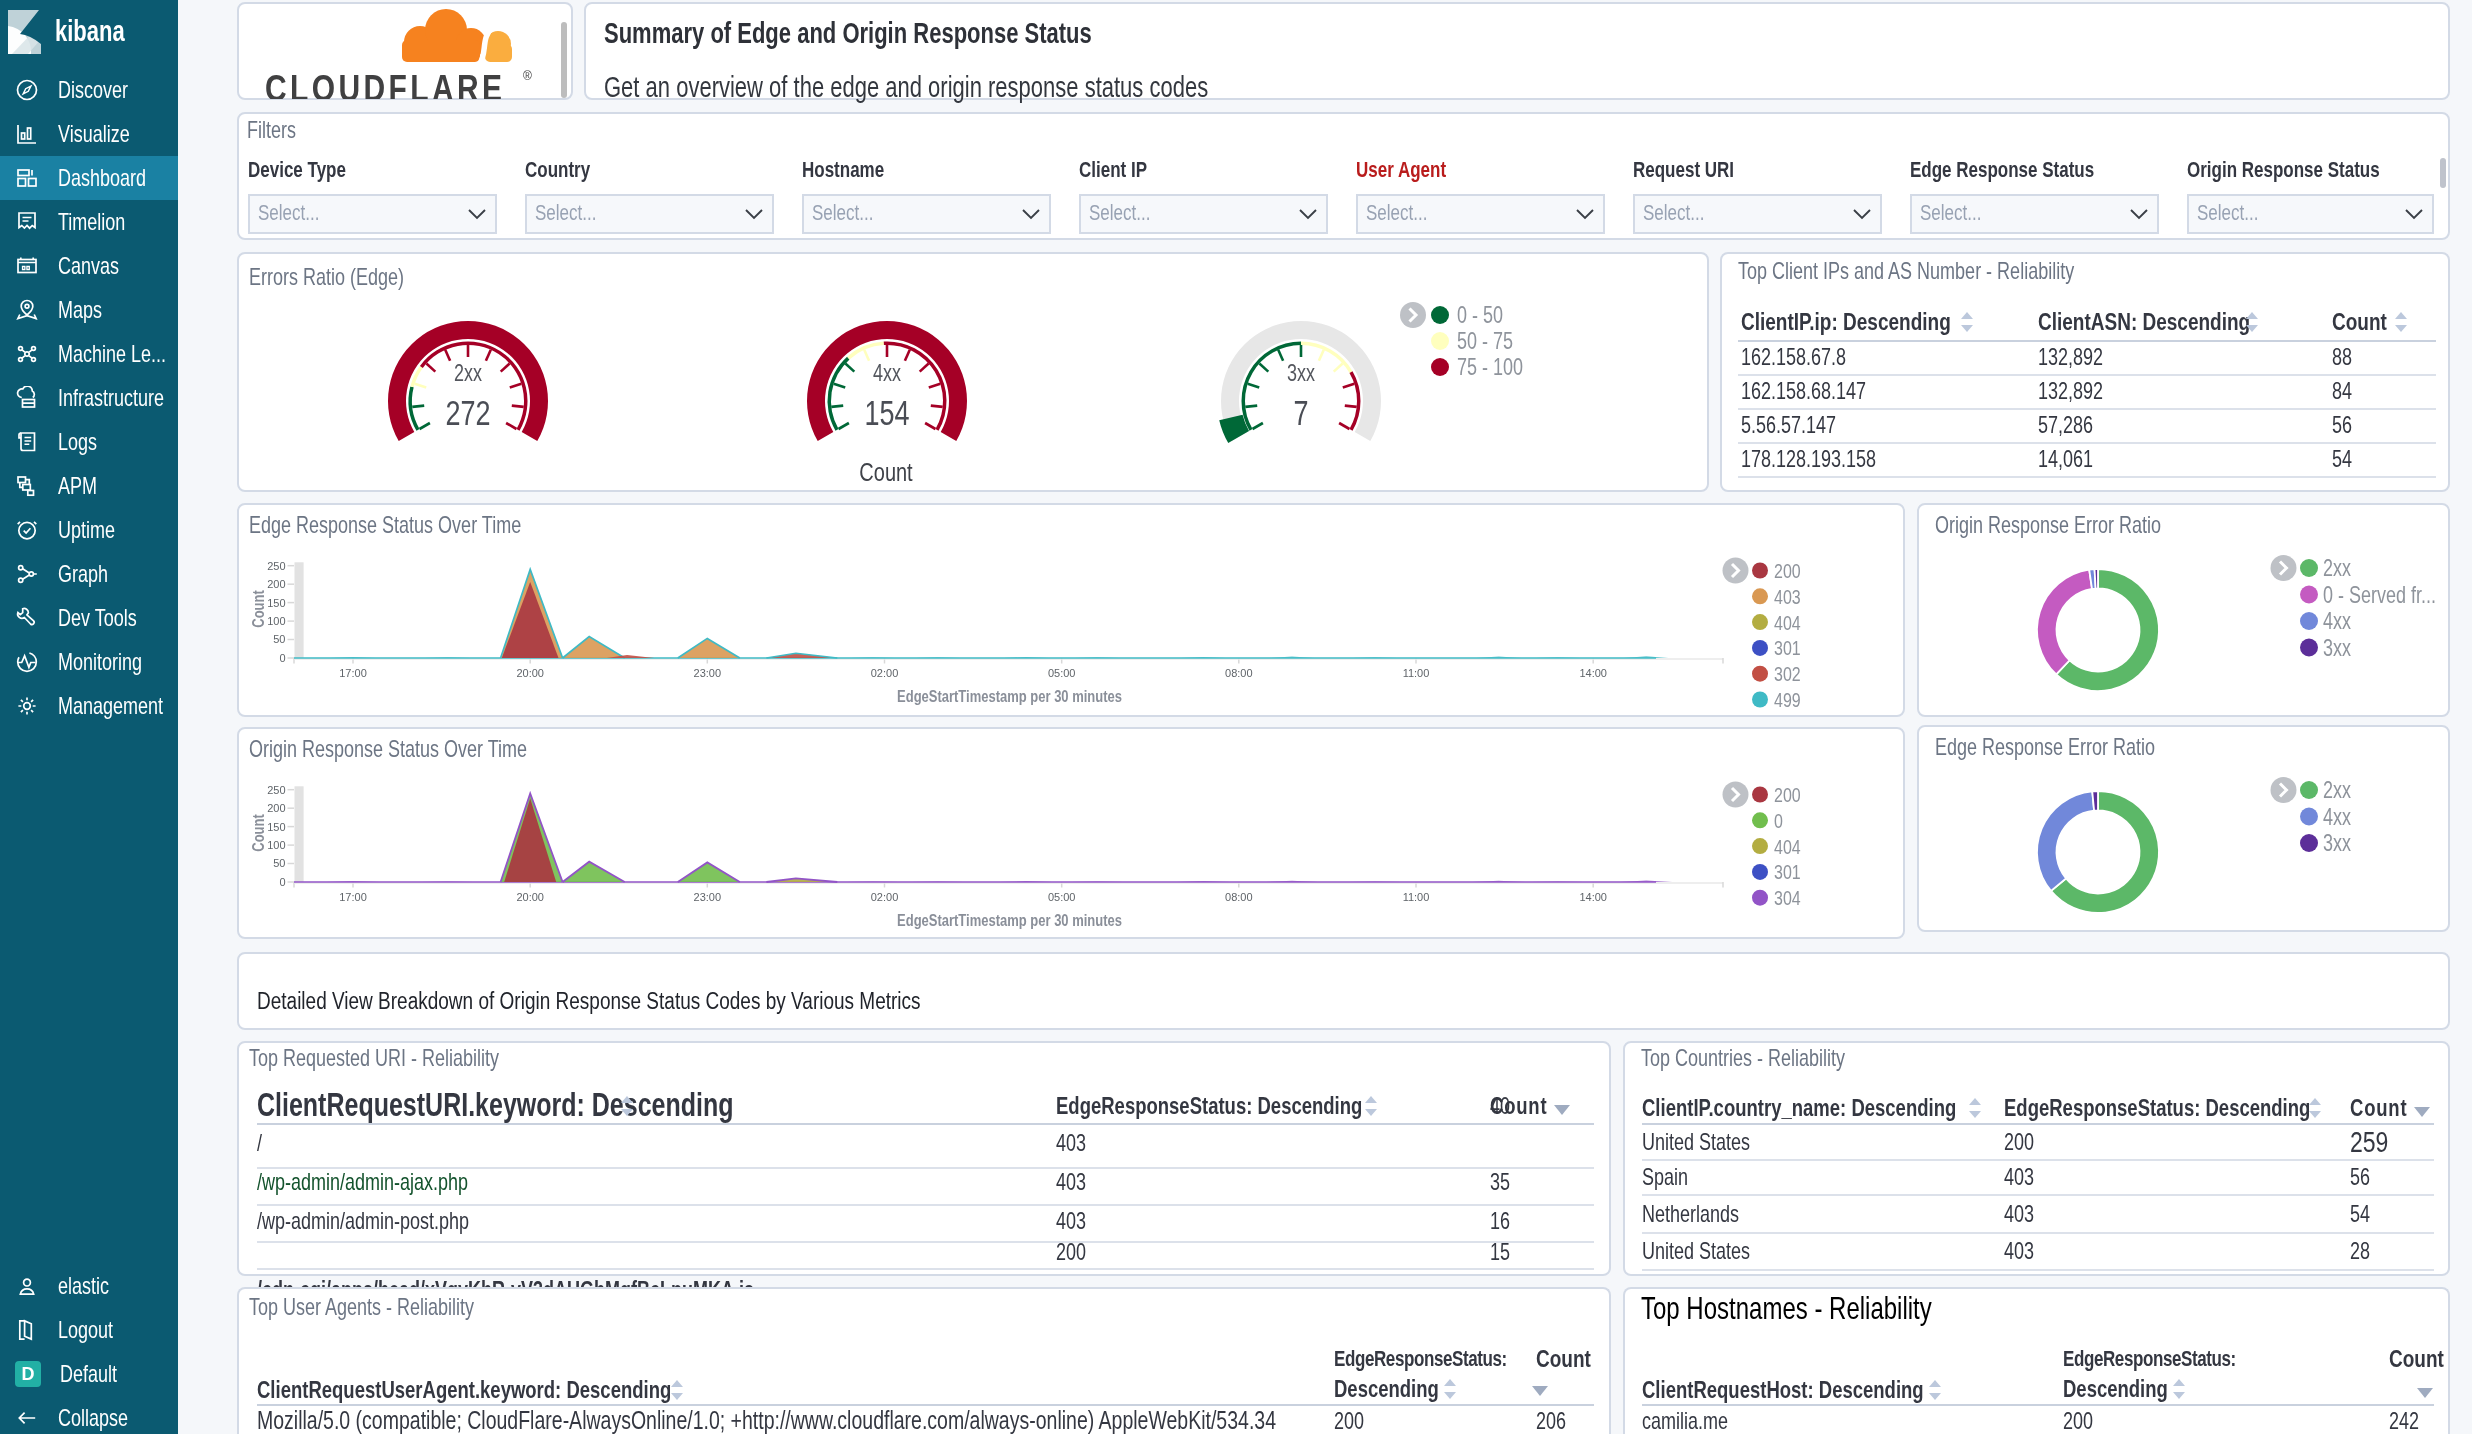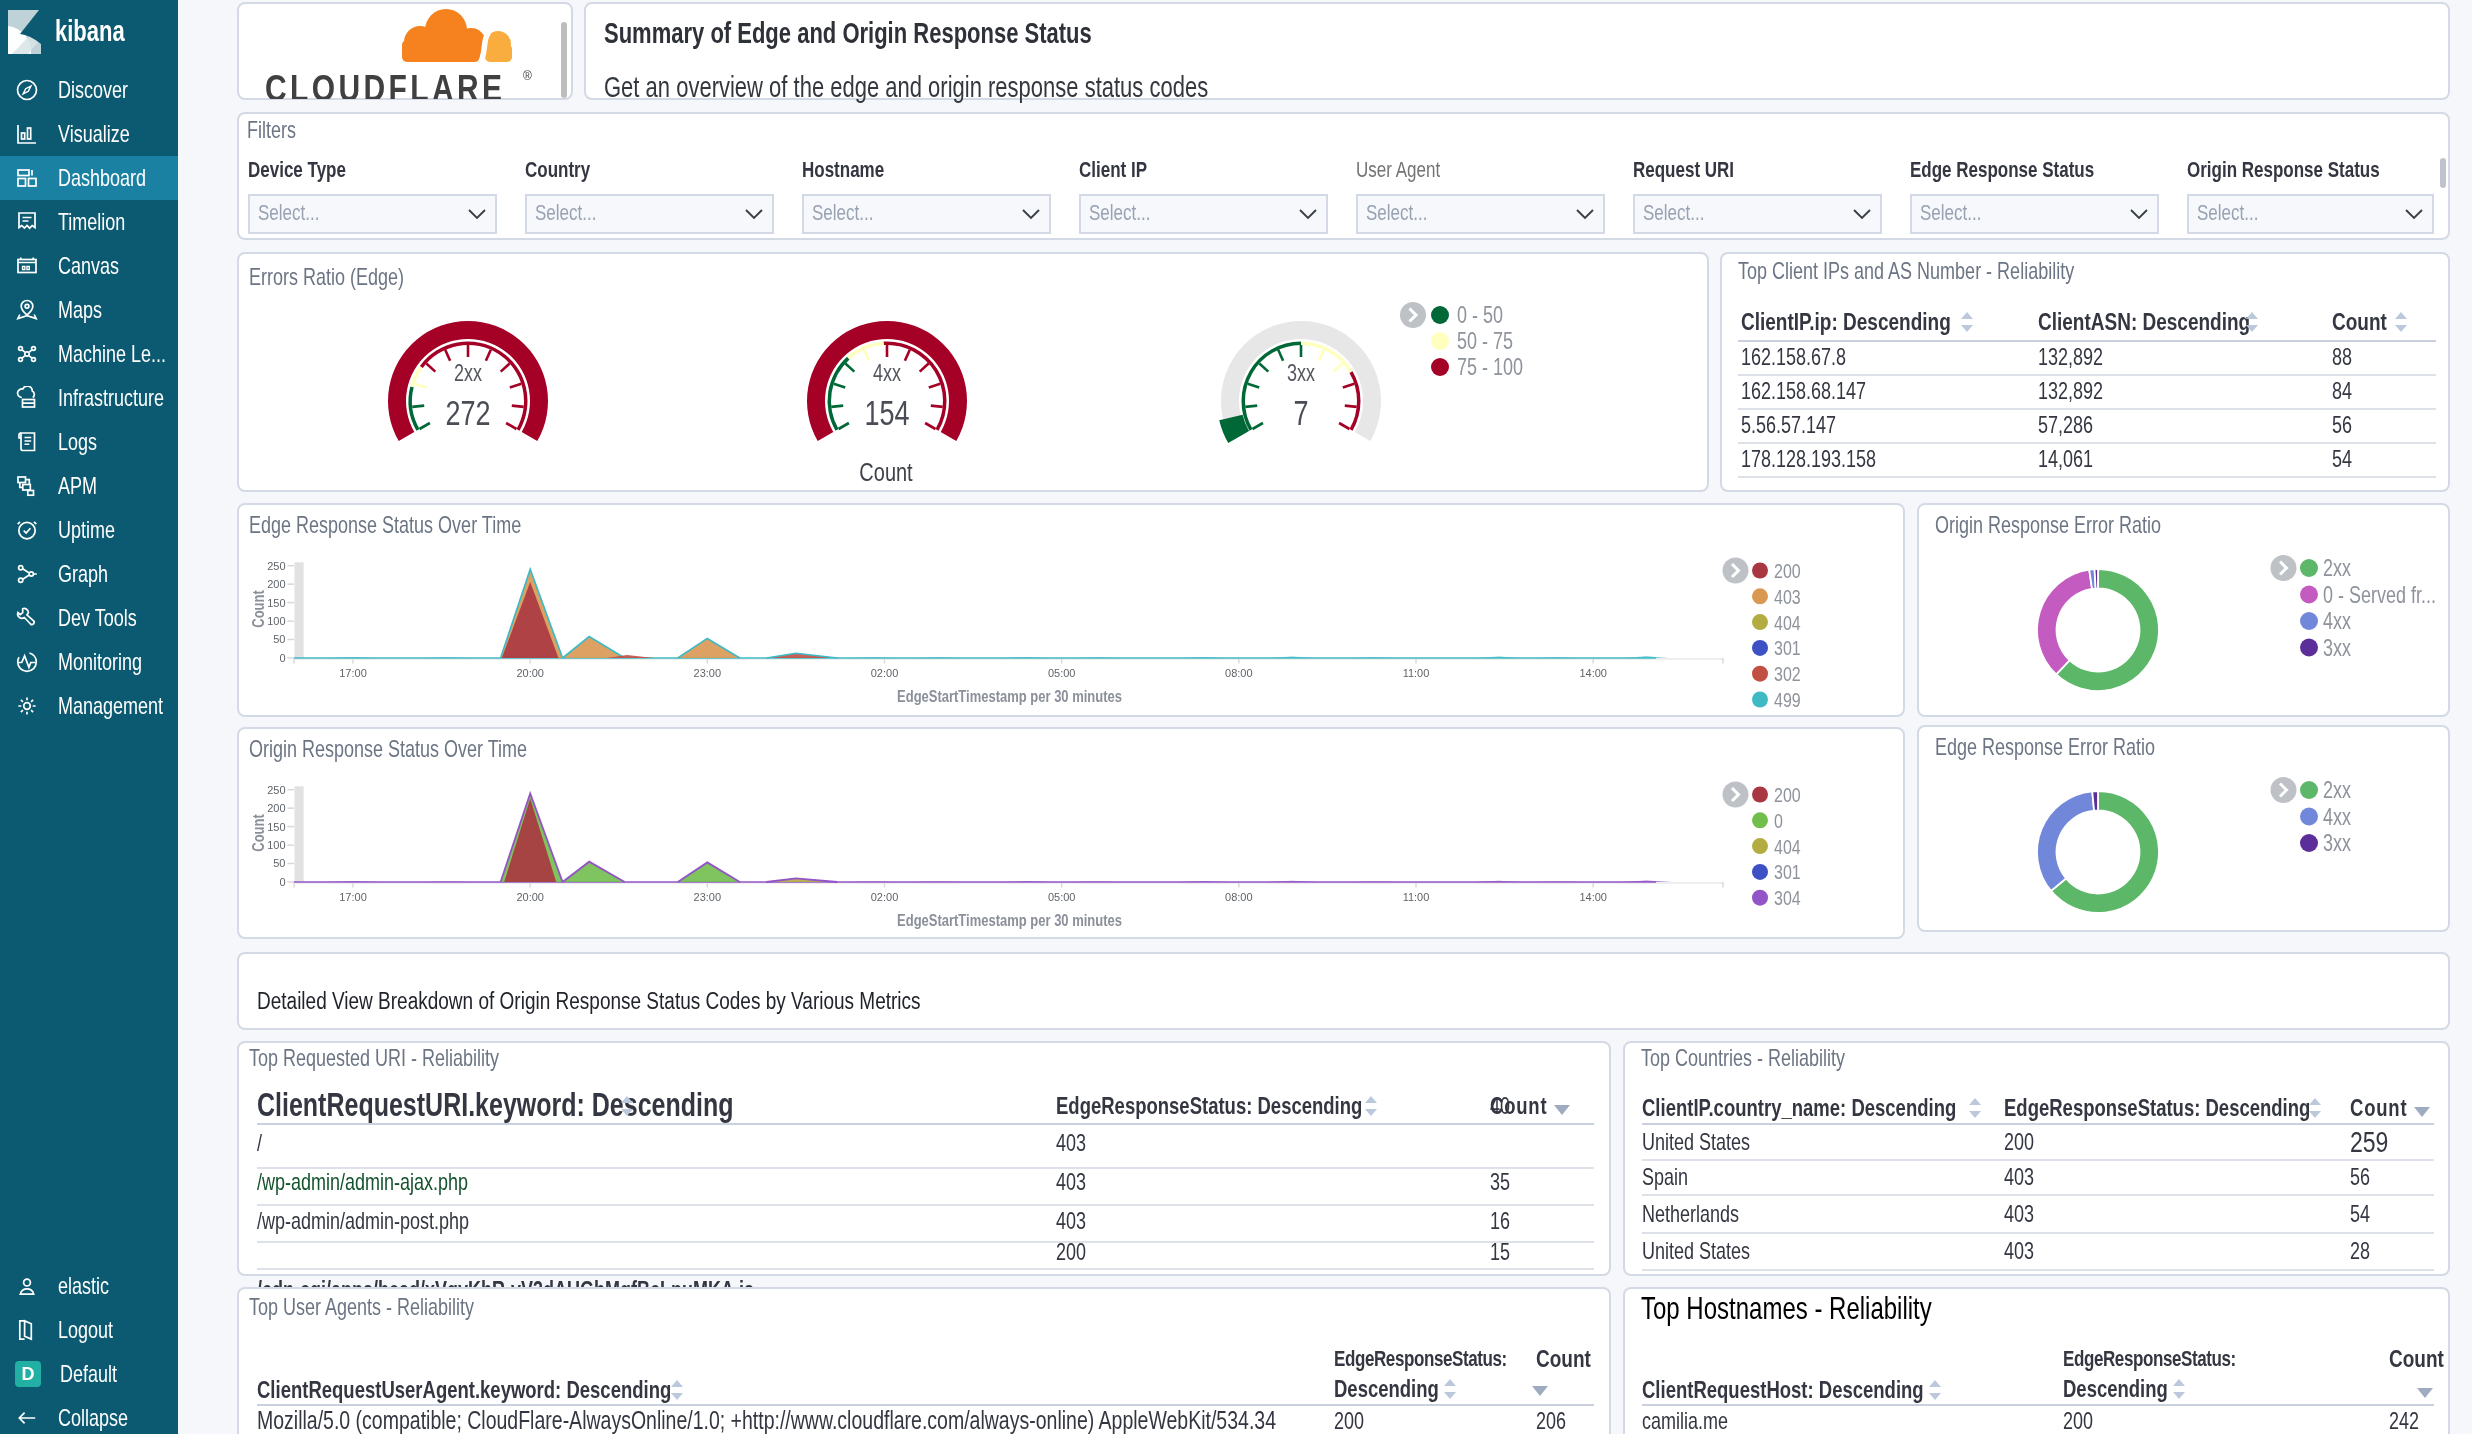--- a/index.html
+++ b/index.html
@@ -207,21 +207,21 @@
 <div class="abs" style="left:812px;top:200.2px;height:25.5px;line-height:25.5px;font-size:17px;font-weight:400;color:#98A2B3;white-space:nowrap;"><span class="t">Select...</span></div>
 <svg class="abs" style="left:1021px;top:208px" width="20" height="12" viewBox="0 0 20 12">
     <path d="M2 2l8 8 8-8" stroke="#3A3F46" stroke-width="1.9" fill="none"></path>
   </svg>
 <div class="abs" style="left:1079px;top:157.2px;height:25.5px;line-height:25.5px;font-size:17px;font-weight:700;color:#343741;white-space:nowrap;text-align:right;"><span class="t">Client IP</span></div>
 <div class="abs" style="left:1079px;top:194px;width:249px;height:40px;background:#F6F8FB;border:2px solid #D3DAE6;"></div>
 <div class="abs" style="left:1089px;top:200.2px;height:25.5px;line-height:25.5px;font-size:17px;font-weight:400;color:#98A2B3;white-space:nowrap;"><span class="t">Select...</span></div>
 <svg class="abs" style="left:1298px;top:208px" width="20" height="12" viewBox="0 0 20 12">
     <path d="M2 2l8 8 8-8" stroke="#3A3F46" stroke-width="1.9" fill="none"></path>
   </svg>
-<div class="abs" style="left:1356px;top:157.2px;height:25.5px;line-height:25.5px;font-size:17px;font-weight:400;color:#737373;white-space:nowrap;"><span class="t">User Agent</span></div>
+<div class="abs" style="left:1356px;top:157.2px;height:25.5px;line-height:25.5px;font-size:17px;font-weight:700;color:#b91c1c;white-space:nowrap;"><span class="t">User Agent</span></div>
 <div class="abs" style="left:1356px;top:194px;width:249px;height:40px;background:#F6F8FB;border:2px solid #D3DAE6;"></div>
 <div class="abs" style="left:1366px;top:200.2px;height:25.5px;line-height:25.5px;font-size:17px;font-weight:400;color:#98A2B3;white-space:nowrap;"><span class="t">Select...</span></div>
 <svg class="abs" style="left:1575px;top:208px" width="20" height="12" viewBox="0 0 20 12">
     <path d="M2 2l8 8 8-8" stroke="#3A3F46" stroke-width="1.9" fill="none"></path>
   </svg>
 <div class="abs" style="left:1633px;top:157.2px;height:25.5px;line-height:25.5px;font-size:17px;font-weight:700;color:#343741;white-space:nowrap;"><span class="t">Request URI</span></div>
 <div class="abs" style="left:1633px;top:194px;width:249px;height:40px;background:#F6F8FB;border:2px solid #D3DAE6;"></div>
 <div class="abs" style="left:1643px;top:200.2px;height:25.5px;line-height:25.5px;font-size:17px;font-weight:400;color:#98A2B3;white-space:nowrap;"><span class="t">Select...</span></div>
 <svg class="abs" style="left:1852px;top:208px" width="20" height="12" viewBox="0 0 20 12">
     <path d="M2 2l8 8 8-8" stroke="#3A3F46" stroke-width="1.9" fill="none"></path>

